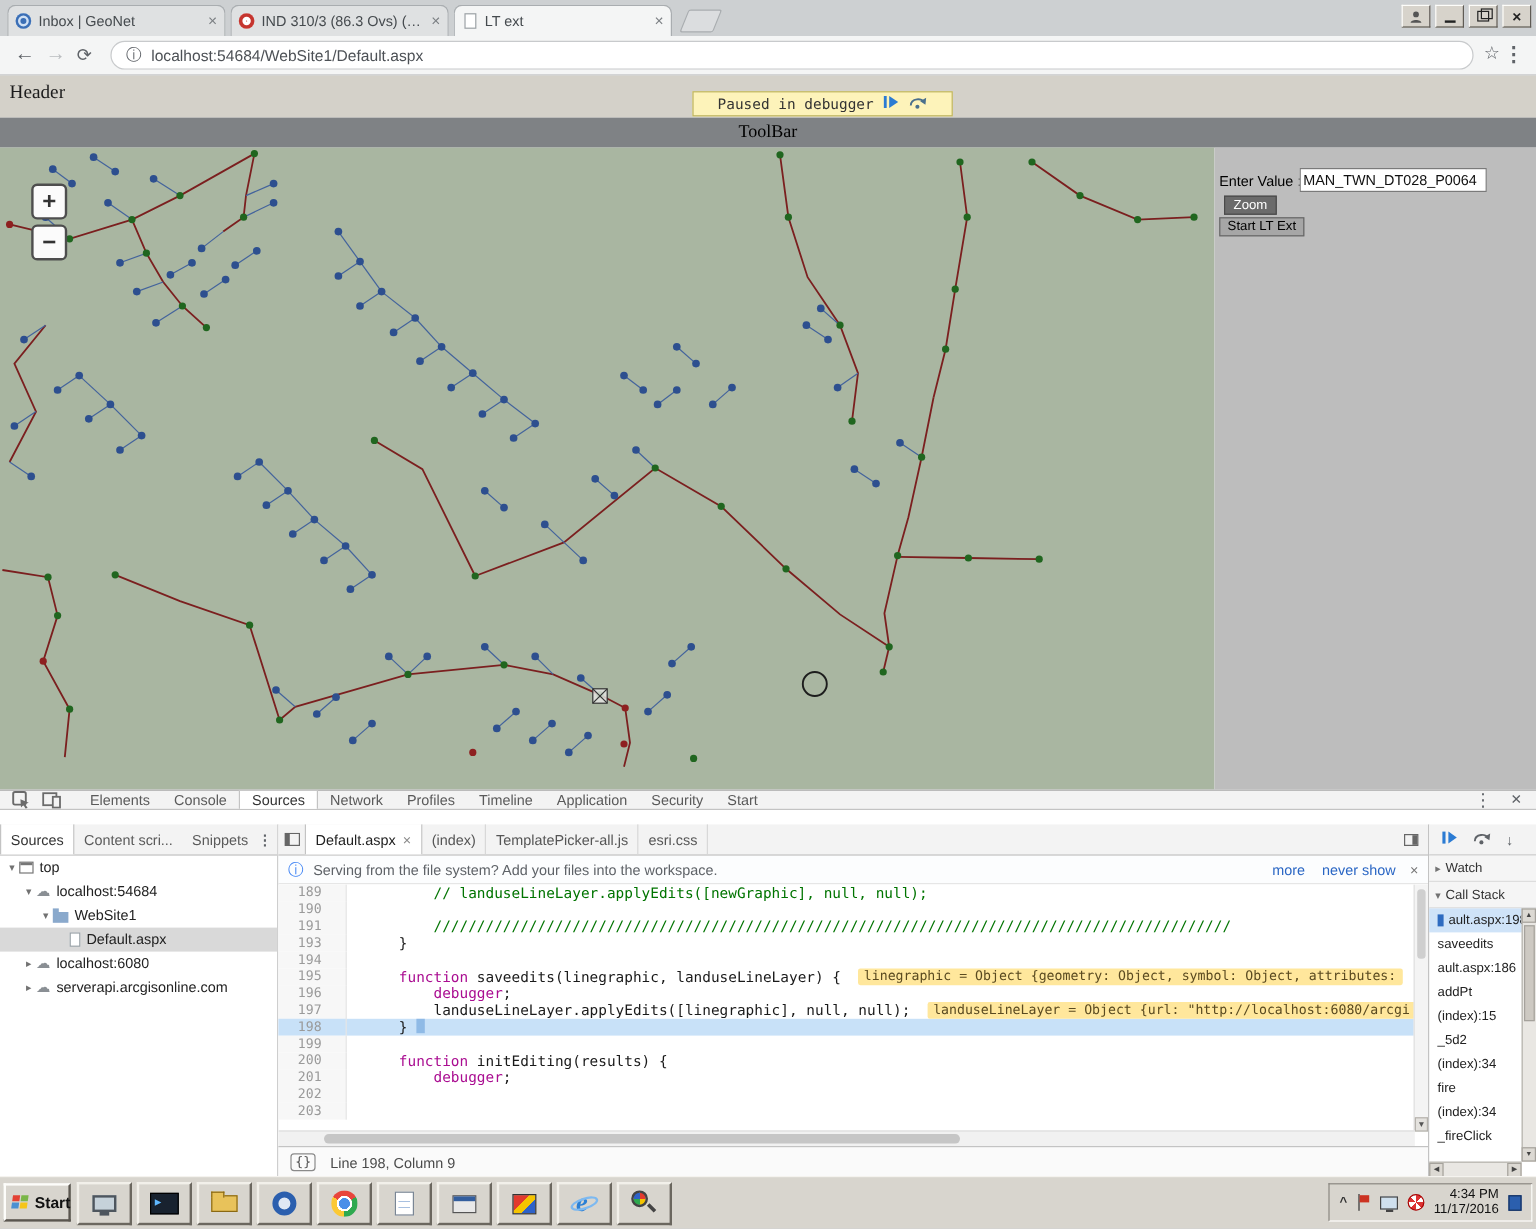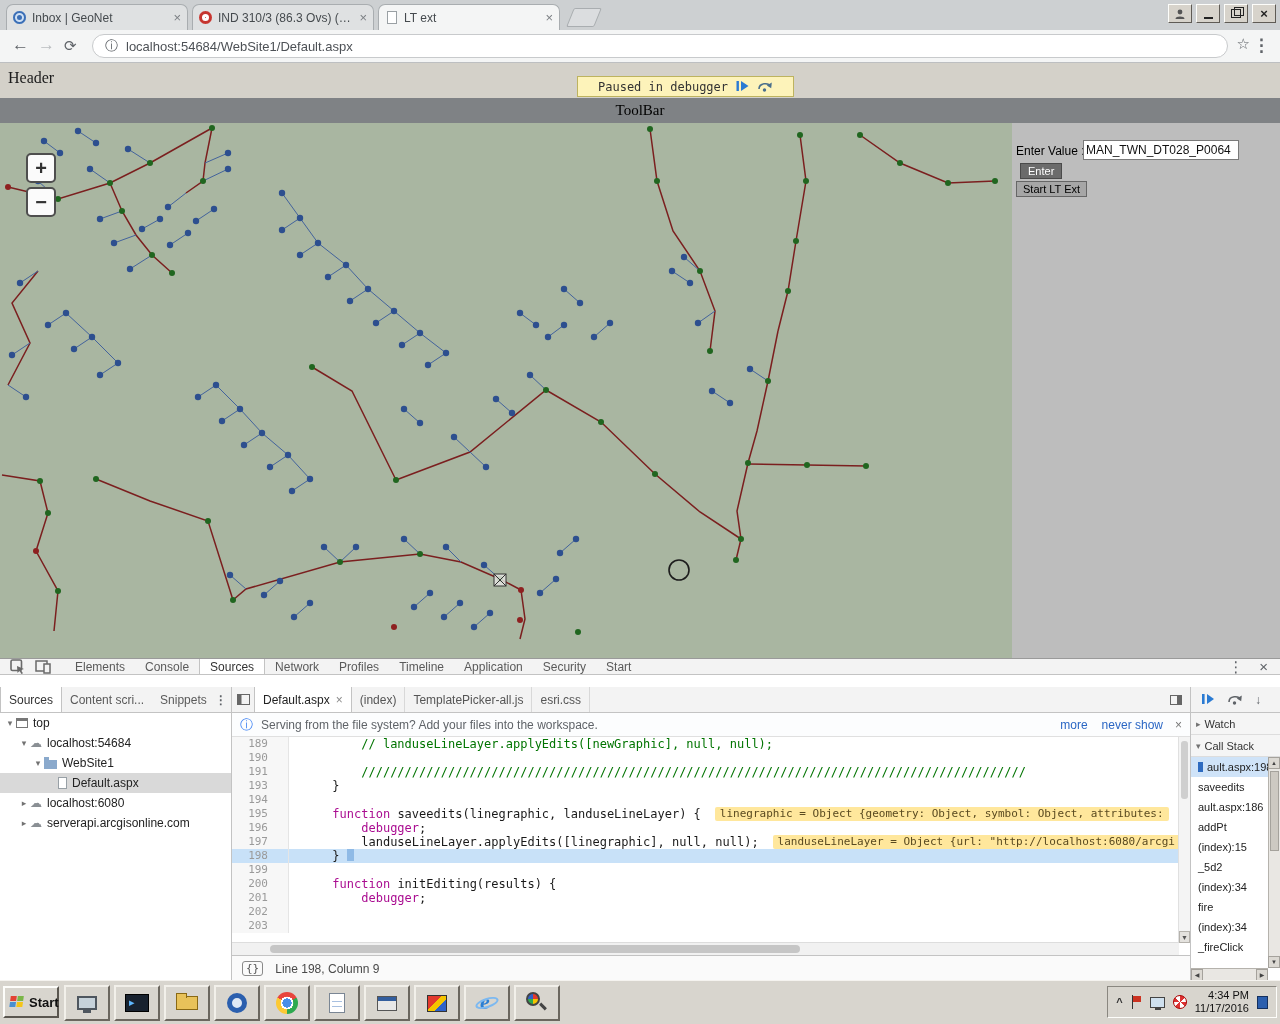--- a/index.html
+++ b/index.html
@@ -515,21 +515,21 @@
         <line x1="494" y1="451" x2="506" y2="463" stroke="#333" stroke-width="1"></line>
         <line x1="506" y1="451" x2="494" y2="463" stroke="#333" stroke-width="1"></line>
       </svg>
     <div class="zoombtn zoom-in">+</div>
     <div class="zoombtn zoom-out">−</div>
   </div>
 
   <div class="right-panel">
     <span class="rp-label">Enter Value :</span>
     <input class="rp-input" value="MAN_TWN_DT028_P0064" style="">
-    <button class="rp-zoom">Enter</button>
+    <button class="rp-zoom">Zoom</button>
     <button class="rp-start">Start LT Ext</button>
   </div>
 
   <div class="devtools">
     <div class="dt-tabbar">
       <span class="dt-ic">
         <svg width="15" height="15" viewBox="0 0 15 15">
             <rect x="1" y="1" width="10.5" height="10.5" rx="1.5" fill="none" stroke="#6a6a6a" stroke-width="1.6"></rect>
             <path d="M7 7 L14 10 L10.8 11 L13 14.2 L11.4 15 L9.5 11.8 L7.5 14 Z" fill="#6a6a6a"></path>
           </svg>

